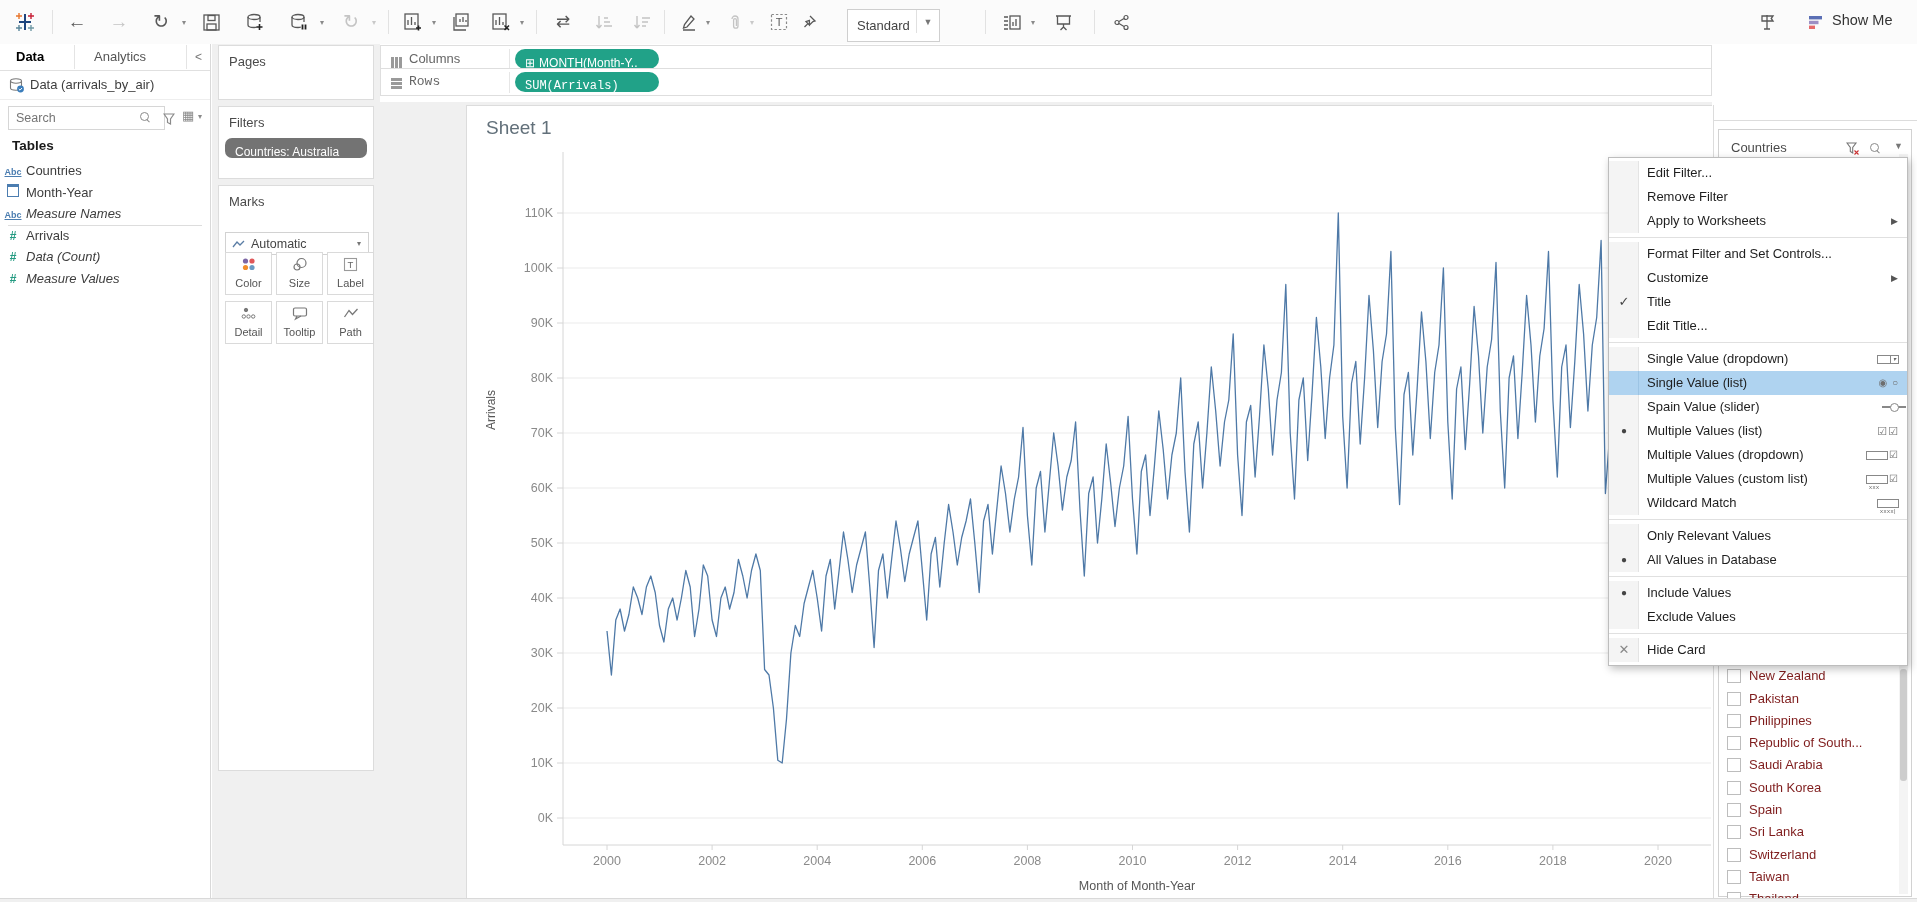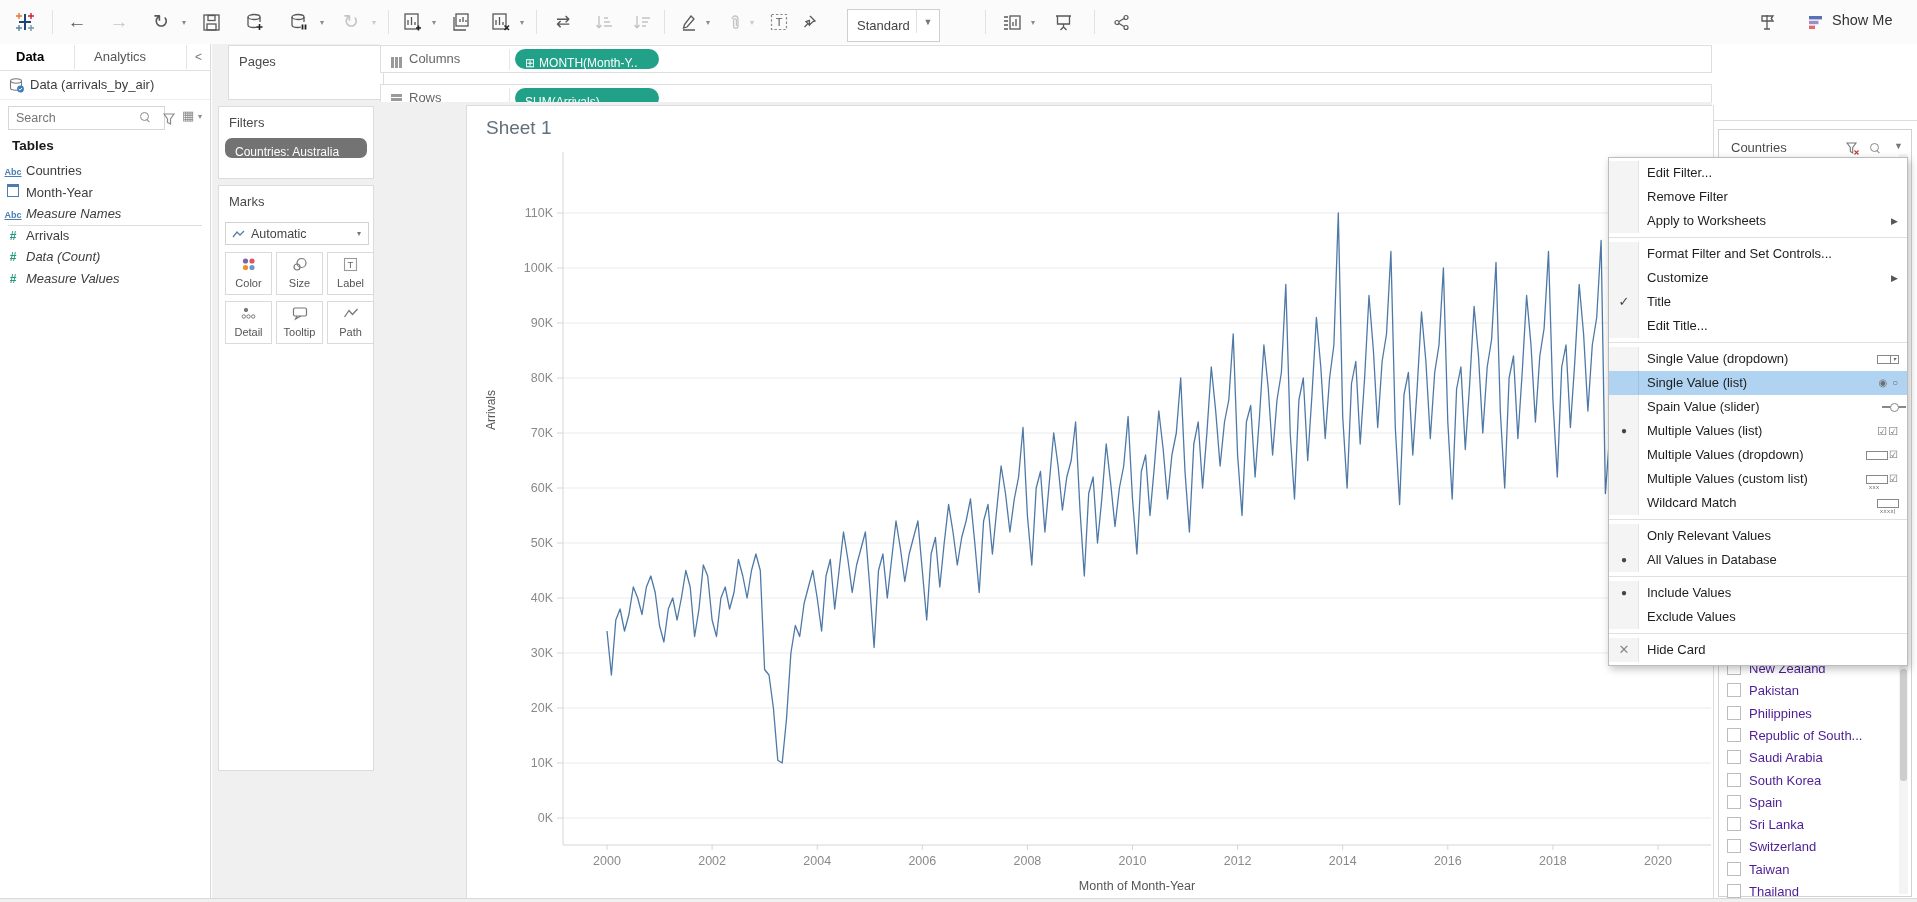--- a/index.html
+++ b/index.html
@@ -35,21 +35,21 @@
   .hash{color:#259b82;font-size:12px;font-weight:bold;}
   .cal{display:inline-block;width:10px;height:9px;border:1.2px solid #4b7db0;border-top-width:3px;}
   
   #cardcol{left:212px;top:44px;width:168px;height:854px;background:#f0f0f0;}
   .card{position:absolute;left:6px;width:156px;background:#fff;border:1px solid #dcdcdc;box-sizing:border-box;}
   .cardtitle{font-size:13px;color:#4a4a4a;padding:8px 0 0 10px;}
   .pill{border-radius:10px;height:20px;line-height:20px;color:#fff;font-size:12px;padding:4px 10px;box-sizing:border-box;
         white-space:nowrap;overflow:hidden;}
   .bluepill{background:#737373;border-radius:7px;}
   .greenpill{background:#21a288;}
-  .marksdd{position:absolute;left:6px;top:36px;width:144px;height:23px;border:1px solid #d2d2d2;background:#fff;
+  .marksdd{position:absolute;left:6px;top:46px;width:144px;height:23px;border:1px solid #d2d2d2;background:#fff;
            font-size:12.5px;color:#444;display:flex;align-items:center;box-sizing:border-box;padding-left:6px;}
   .mbtn{position:absolute;width:47px;height:43px;border:1px solid #dadada;background:#fff;box-sizing:border-box;
         text-align:center;font-size:11px;color:#555;}
   .mbtn .micon{display:block;height:24px;padding-top:4px;box-sizing:border-box;}
   
   .shelfrow{position:absolute;left:380px;width:1332px;height:28px;background:#fff;border:1px solid #dedede;box-sizing:border-box;}
   .shelflabel{position:absolute;left:28px;top:5px;font-size:13px;color:#666;}
   .shelficon{position:absolute;left:10px;top:8px;}
   .shelfdiv{position:absolute;left:128px;top:3px;width:1px;height:21px;background:#e6e6e6;}
   .shelfpill{position:absolute;left:134px;top:3px;}
@@ -60,21 +60,21 @@
   #sheet{left:466px;top:105px;width:1246px;height:793px;background:#fff;border-left:1px solid #dcdcdc;border-top:1px solid #dcdcdc;box-sizing:border-box;}
   #sheet-title{left:486px;top:117px;font-size:19px;color:#62707a;}
   #yaxis-title{left:484px;top:430px;font-size:12px;color:#555;transform:rotate(-90deg);transform-origin:left top;white-space:nowrap;}
   #xaxis-title{left:837px;top:879px;width:600px;text-align:center;font-size:12.5px;color:#555;}
   
   #fpanel{left:1713px;top:105px;width:204px;height:793px;background:#fff;border-left:1px solid #dcdcdc;box-sizing:border-box;}
   #fpanel-topline{left:1713px;top:120px;width:204px;height:1px;background:#dcdcdc;}
   #fcard{left:1718px;top:129px;width:194px;height:768px;background:#fff;border:1px solid #d2d2d2;box-sizing:border-box;}
   #fcard-title{position:absolute;left:12px;top:10px;font-size:13px;color:#4a4a4a;}
   .fcic{position:absolute;top:11px;color:#777;}
-  .crow{position:absolute;left:6px;height:22.3px;display:flex;align-items:flex-start;font-size:13px;color:#4c1d95;}
+  .crow{position:absolute;left:6px;height:22.3px;display:flex;align-items:flex-end;font-size:13px;color:#7f1d1d;}
   .cbox{width:12px;height:12px;border:1px solid #bdbdbd;background:#fff;margin:0 8px 0 2px;flex:0 0 12px;}
   .vscroll{position:absolute;right:3px;top:24px;width:9px;height:740px;background:#f4f4f4;}
   .vthumb{position:absolute;left:1px;width:7px;background:#cdcdcd;border-radius:3px;}
   
   #menu{left:1608px;top:157px;width:300px;background:#fff;border:1px solid #bdbdbd;box-shadow:2px 3px 8px rgba(0,0,0,.25);
         box-sizing:border-box;padding:3px 0;z-index:50;}
   .menu-item{position:relative;height:24px;line-height:24px;font-size:13px;color:#1e1e1e;}
   .menu-item .gutbg{position:absolute;left:0;top:0;width:30px;height:24px;background:#f4f4f4;border-right:1px solid #e4e4e4;box-sizing:border-box;}
   .menu-item.hl{background:#afd3f0;}
   .menu-item.hl .gutbg{background:#afd3f0;border-right-color:#9cc4e4;}
@@ -312,21 +312,21 @@
         </div>
         <div class="fieldrow">
           <span class="ficon"><span class="hash">#</span></span>
           <span style="font-style: italic;">Measure Values</span>
         </div>
       </div>
     <div class="abs" style="left:8px;top:181px;width:194px;height:1px;background:#dddddd;"></div>
   </div>
 
   <div id="cardcol" class="abs">
-    <div class="card" style="top:1px;height:55px;margin-left:10px;">
+    <div class="card" style="top:1px;height:55px;">
       <div class="cardtitle">Pages</div>
     </div>
     <div class="card" style="top:62px;height:73px;">
       <div class="cardtitle">Filters</div>
       <div class="pill bluepill" style="margin:8px 6px 0 6px;">Countries: Australia</div>
     </div>
     <div class="card" style="top:141px;height:586px;">
       <div class="cardtitle">Marks</div>
       <div class="marksdd">
         <svg width="14" height="10" viewBox="0 0 14 10" style="margin-right:5px;">
@@ -390,21 +390,21 @@
   </div>
 
   <div class="shelfrow" style="top:45px;">
     <span class="shelficon colbars"><span></span><span></span><span></span></span>
     <span class="shelflabel">Columns</span>
     <span class="shelfdiv"></span>
     <span class="shelfpill pill greenpill" style="width:144px;">
       <span style="margin-right:4px;">⊞</span><span>MONTH(Month-Y..</span>
     </span>
   </div>
-  <div class="shelfrow" style="top:84px;">
+  <div class="shelfrow" style="top:68px;font-family:Liberation Mono, monospace;">
     <span class="shelficon rowbars" style="top:9px;">
         <span></span>
         <span></span>
         <span></span>
       </span>
     <span class="shelflabel">Rows</span>
     <span class="shelfdiv"></span>
     <span class="shelfpill pill greenpill" style="width:144px;">
       <span>SUM(Arrivals)</span>
     </span>

